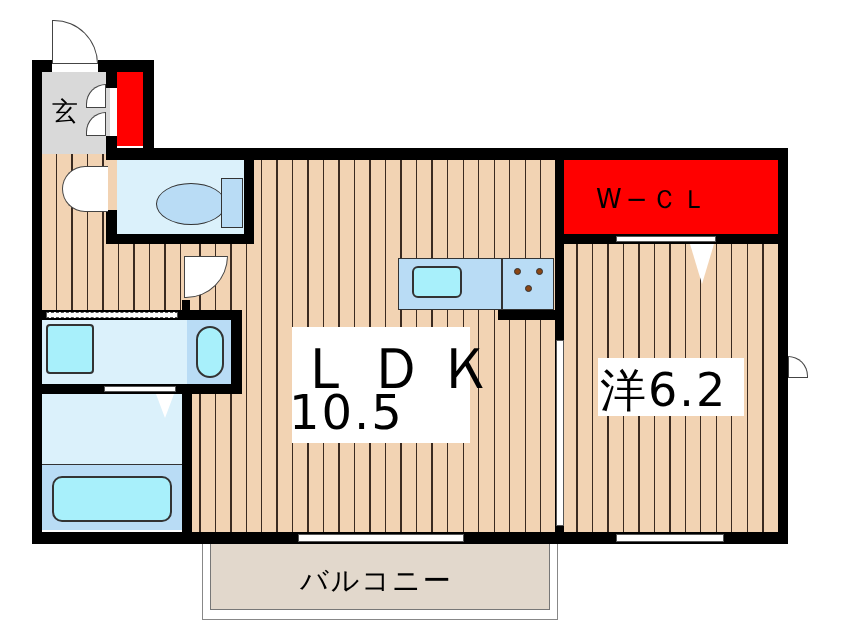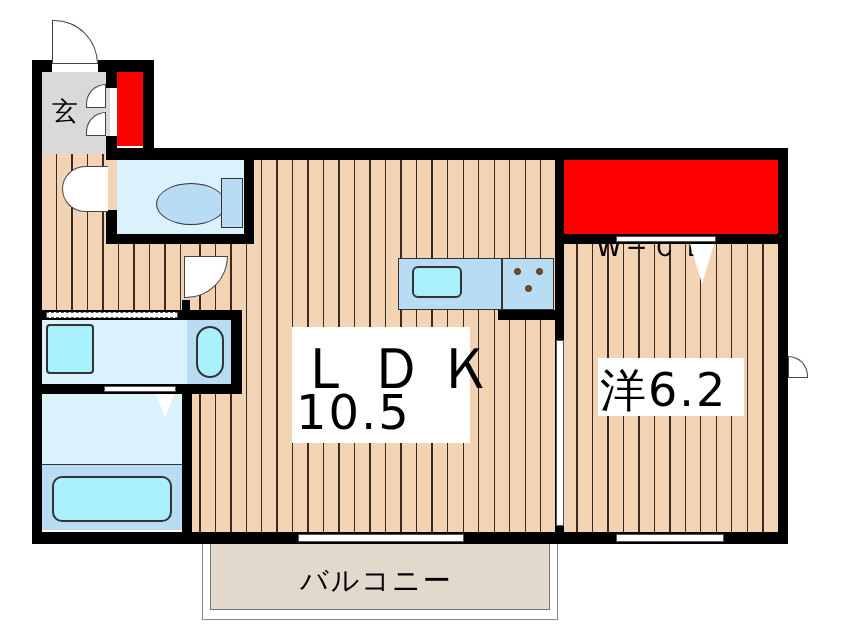--- a/index.html
+++ b/index.html
@@ -42,21 +42,21 @@
 <div class="basin" style="left:52px;top:476px;width:120px;height:46px;border-radius:10px;"></div>
 
 <div class="fixture" style="left:398px;top:258px;width:104px;height:52px;"></div>
 <div class="basin" style="left:412px;top:266px;width:50px;height:32px;border-radius:6px;"></div>
 <div class="fixture" style="left:502px;top:258px;width:52px;height:52px;"></div>
 <div class="abs" style="left:514px;top:268px;width:7px;height:7px;border-radius:50%;background:#8b4513;border:1px solid #333;"></div>
 <div class="abs" style="left:536px;top:268px;width:7px;height:7px;border-radius:50%;background:#8b4513;border:1px solid #333;"></div>
 <div class="abs" style="left:525px;top:285px;width:7px;height:7px;border-radius:50%;background:#8b4513;border:1px solid #333;"></div>
 
 <div class="abs" style="left:562px;top:158px;width:218px;height:76px;background:#ff0000;"></div>
-<div class="txt" style="left:596px;top:182px;font-size:26px;letter-spacing:4px;margin-top:48px;">W−ＣＬ</div>
+<div class="txt" style="left:596px;top:182px;font-size:26px;letter-spacing:4px;">W−ＣＬ</div>
 
 <div class="abs" style="left:202px;top:540px;width:356px;height:80px;border:1px solid #888;background:#fff;"></div>
 <div class="abs" style="left:210px;top:540px;width:340px;height:70px;background:#e2d8cc;border:1px solid #777;"></div>
 <div class="txt" style="left:300px;top:562px;font-size:28px;letter-spacing:2px;text-align:center;">バルコニー</div>
 
 <div class="wall" style="left:32px;top:60px;width:10px;height:484px;"></div>
 <div class="wall" style="left:32px;top:60px;width:20px;height:12px;"></div>
 <div class="wall" style="left:98px;top:60px;width:56px;height:12px;"></div>
 <div class="wall" style="left:143px;top:60px;width:11px;height:100px;"></div>
 <div class="wall" style="left:106px;top:72px;width:11px;height:16px;"></div>
@@ -86,15 +86,15 @@
 <div class="abs" style="left:156px;top:394px;width:0;height:0;border-left:9px solid transparent;border-right:9px solid transparent;border-top:24px solid #fff;"></div>
 <div class="window" style="left:616px;top:236px;width:100px;height:6px;"></div>
 <div class="abs" style="left:690px;top:244px;width:0;height:0;border-left:12px solid transparent;border-right:12px solid transparent;border-top:40px solid #fff;"></div>
 <div class="window" style="left:556px;top:340px;width:8px;height:186px;background:#fff;"></div>
 <div class="door-leaf" style="left:788px;top:356px;width:20px;height:22px;border-radius:0 22px 0 0;"></div>
 <div class="window" style="left:298px;top:534px;width:166px;height:8px;"></div>
 <div class="window" style="left:616px;top:534px;width:108px;height:8px;"></div>
 
 <div class="label-box" style="left:292px;top:327px;width:178px;height:116px;"></div>
 <div class="txt" style="left:298px;top:330px;font-size:58px;letter-spacing:12px;">ＬＤＫ</div>
-<div class="txt" style="left:296px;top:384px;font-size:48px;letter-spacing:2px;">10.5</div>
+<div class="txt" style="left:289px;top:384px;font-size:48px;letter-spacing:2px;">10.5</div>
 <div class="label-box" style="left:598px;top:358px;width:146px;height:58px;"></div>
 <div class="txt" style="left:600px;top:360px;font-size:46px;letter-spacing:2px;">洋6.2</div>
 
 </body></html>

